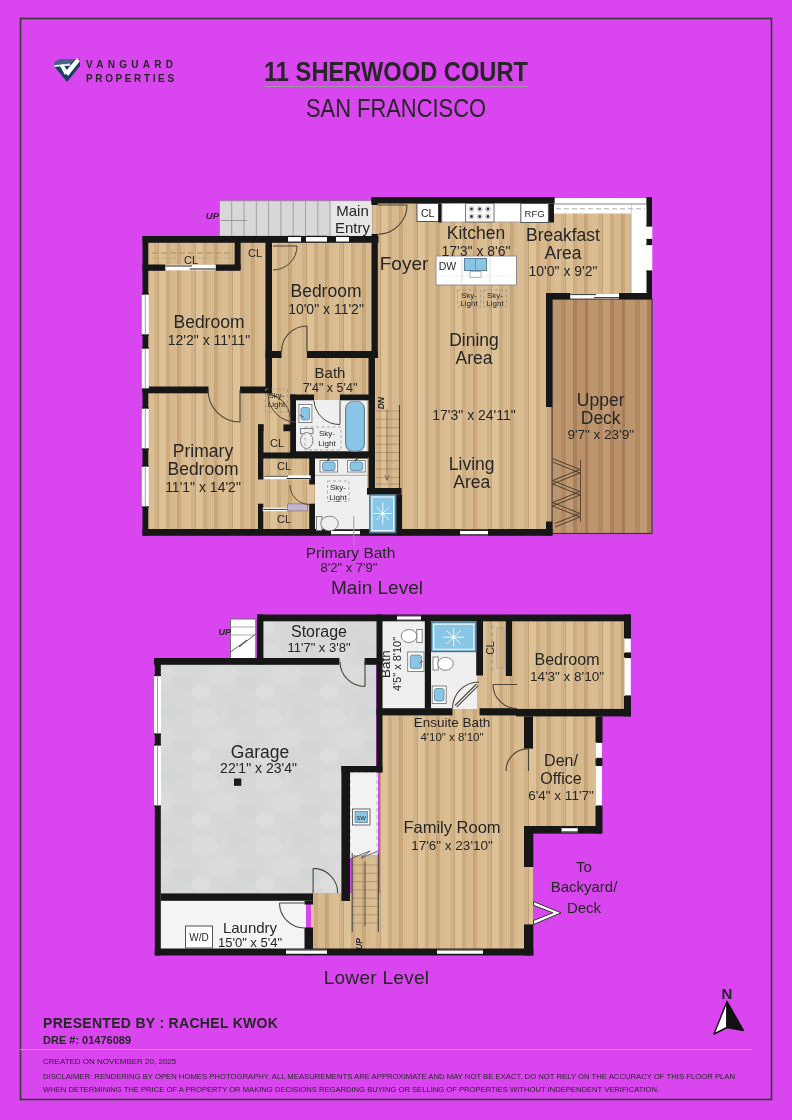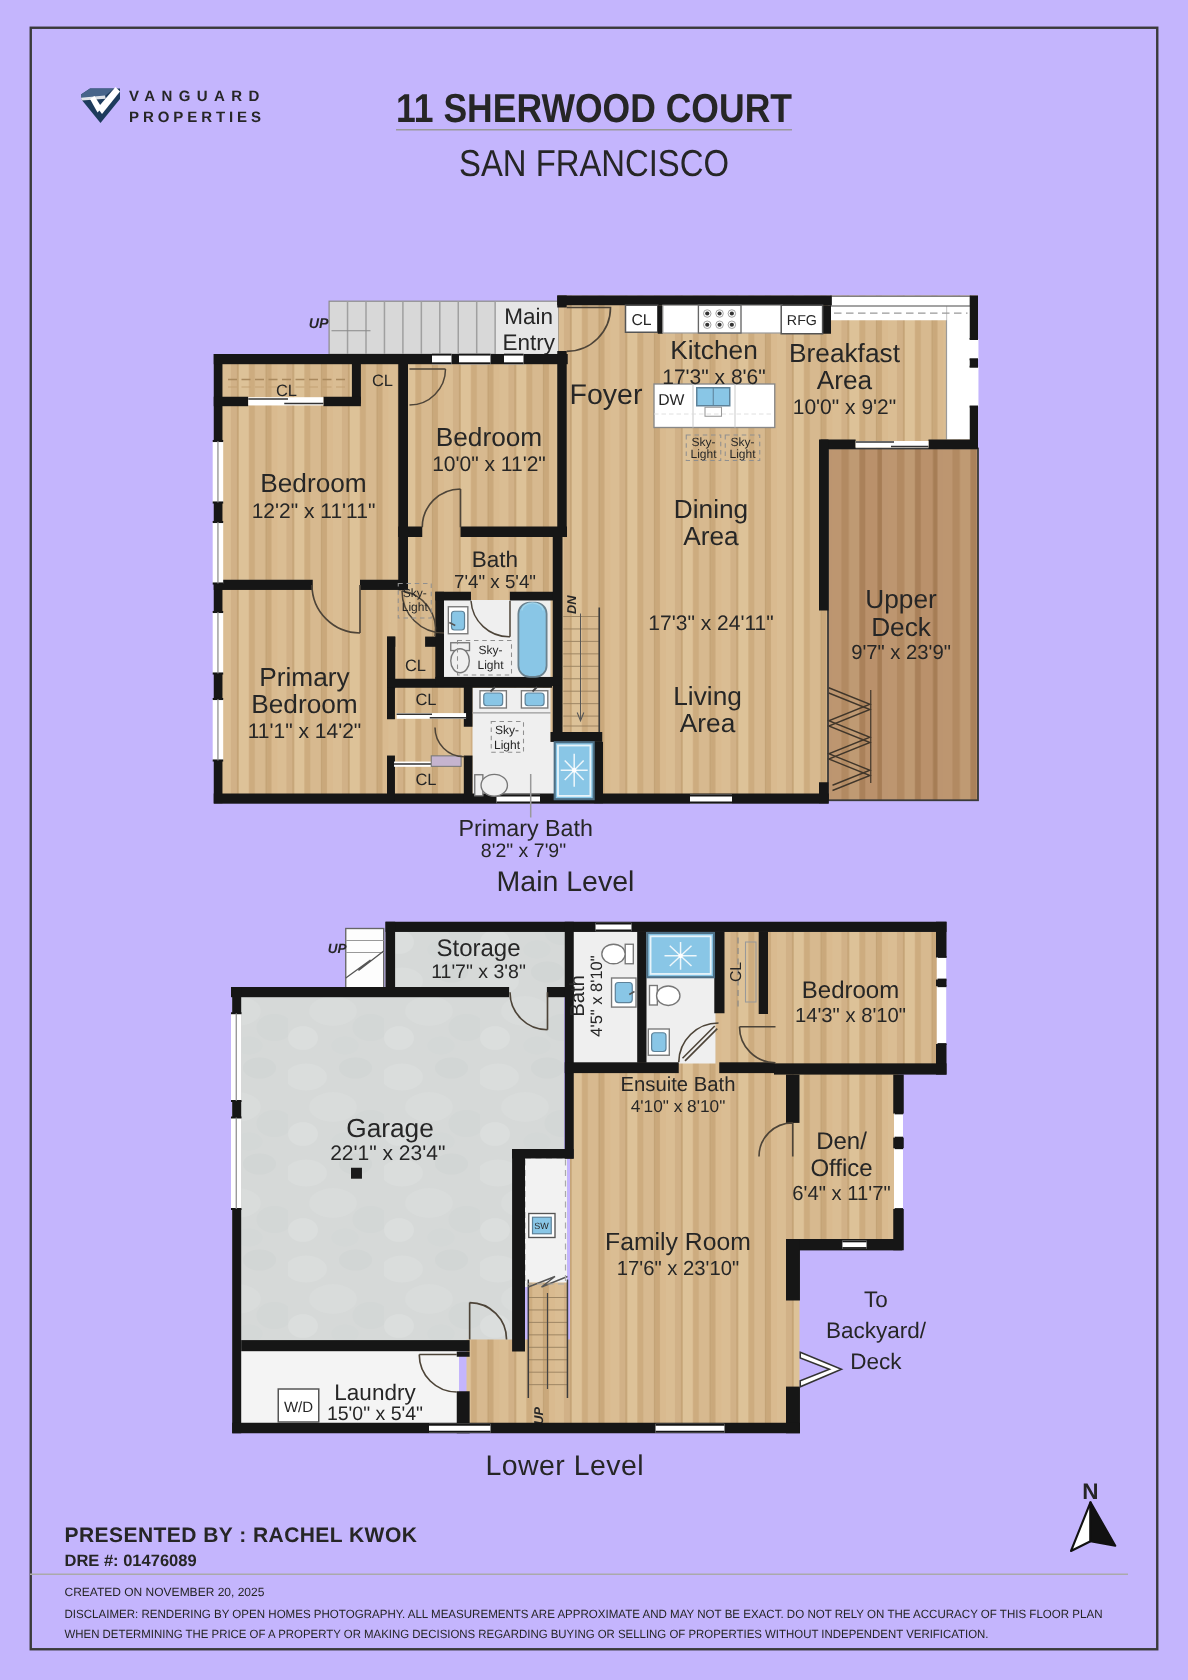--- a/index.html
+++ b/index.html
@@ -1,16 +1,16 @@
 <!DOCTYPE html>
 <html><head>
 <meta charset="utf-8">
 <style>
   html,body{margin:0;padding:0;background:#ffffff;}
-  .page{position:relative;width:792px;height:1120px;background:#c4b5fd;overflow:hidden;text-align:center;}
+  .page{position:relative;width:792px;height:1120px;background:#d946ef;overflow:hidden;text-align:center;}
   svg{position:absolute;left:0;top:0;}
   text{fill:#262626;}
 </style>
 </head>
 <body>
 <div class="page">
 <svg width="792" height="1120" viewBox="0 0 792 1120" font-family="Liberation Sans, sans-serif">
 <defs>
   <pattern id="wd" patternUnits="userSpaceOnUse" width="37" height="260">
     <rect width="37" height="260" fill="#d6b78c"></rect>

